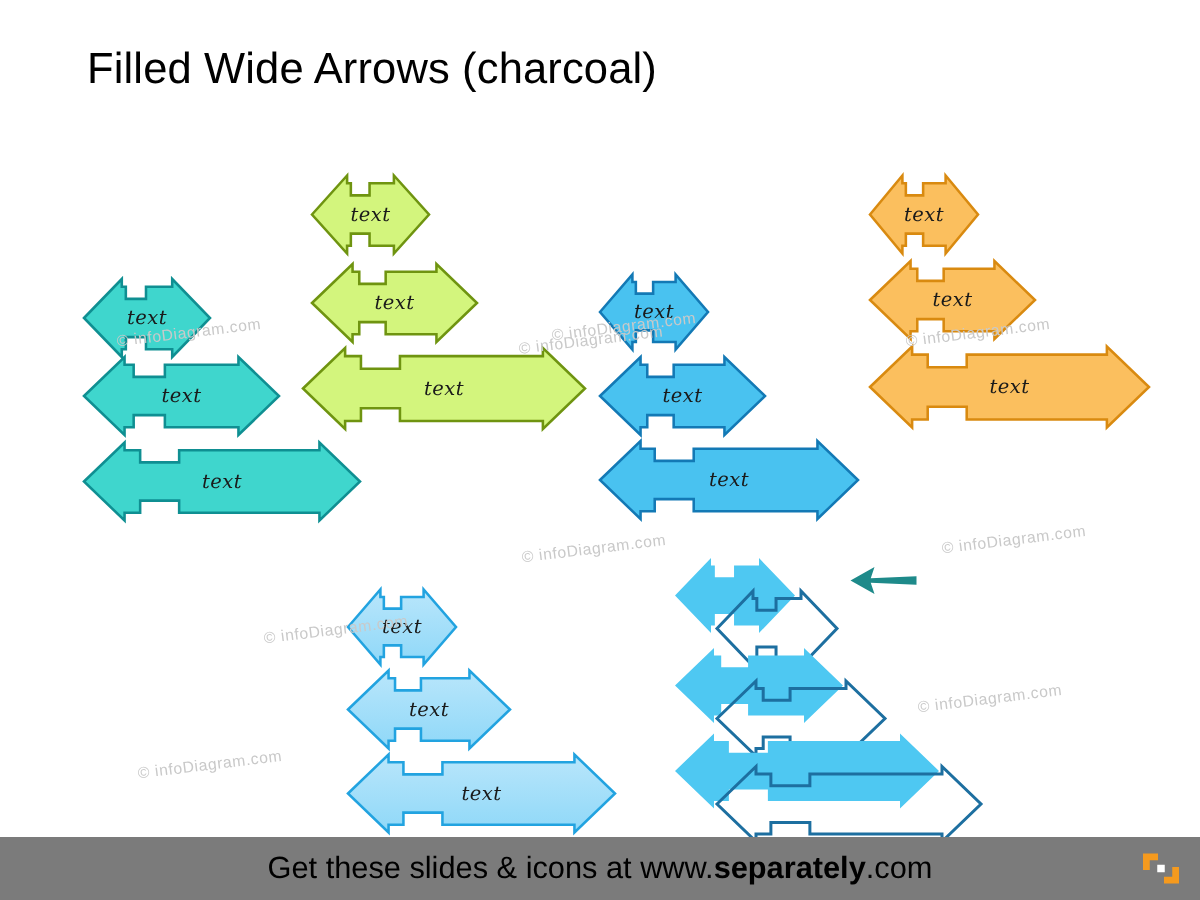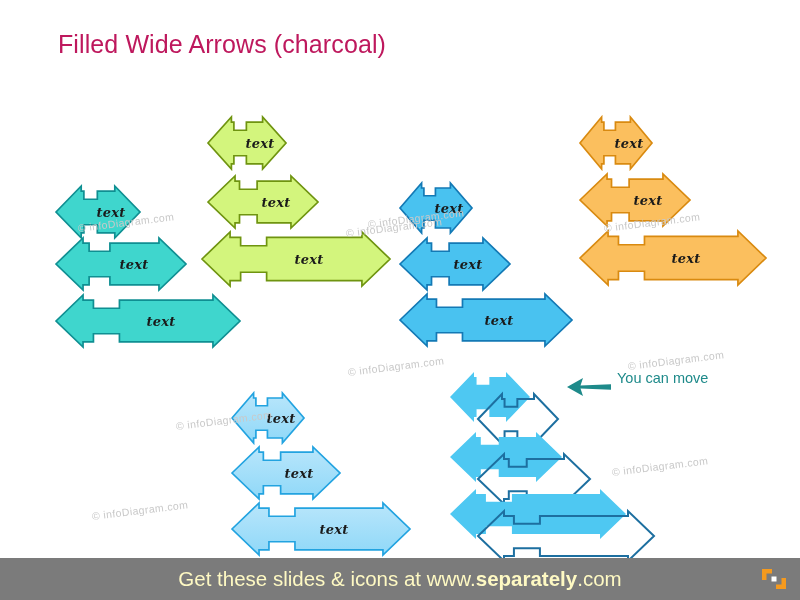--- a/index.html
+++ b/index.html
@@ -22,52 +22,51 @@
     width: 800px;
     height: 600px;
     background: #ffffff;
   }
 
   
   #slide-title {
     position: absolute;
     left: 58px;
     top: 30px;
-    font-size: 25px;
+    font-size: 29px;
     font-weight: 400;
-    color: #be185d;
+    color: #000000;
     letter-spacing: 0.1px;
     white-space: nowrap;
     font-family: "Liberation Sans", sans-serif;
   }
 
   
   .arrow-wrap {
     position: absolute;
   }
   .arrow-wrap svg {
     display: block;
     overflow: visible;
   }
   .arrow-label {
     position: absolute;
-    left: 13px;
+    left: 0;
     top: 0;
     width: 100%;
     height: 100%;
     display: flex;
     align-items: center;
     justify-content: center;
     font-family: "DejaVu Serif", serif;
     font-style: italic;
     font-size: 13px;
     color: #1a1a1a;
     pointer-events: none;
     letter-spacing: 0.3px;
-    font-weight: bold;
   }
 
   
   #annotation-text {
     position: absolute;
     left: 617px;
     top: 368px;
     width: 170px;
     font-size: 14.5px;
     line-height: 1.42;
@@ -104,21 +103,21 @@
   }
   #footer-text {
     position: absolute;
     left: 0;
     top: 0;
     width: 800px;
     height: 42px;
     display: flex;
     align-items: center;
     justify-content: center;
-    color: #fef9c3;
+    color: #000000;
     font-size: 20.5px;
     font-family: "Liberation Sans", sans-serif;
     white-space: nowrap;
   }
   #footer-text b { font-weight: 700; }
   #footer-logo {
     position: absolute;
     right: 13px;
     top: 9px;
   }
@@ -283,21 +282,20 @@
         </svg>
       </div>
     </div>
 
   <div id="annotation-arrow">
     <svg width="48" height="26" viewBox="0 0 48 26">
       <path d="M2 13 L18 4 L15.5 11.5 L46 10.2 L46 15.8 L15.5 14.5 L18 22 Z" fill="#1e8a8a"></path>
     </svg>
   </div>
   <div id="annotation-text">
-    <div>You can move</div>
   </div>
 
   <div id="watermark-layer">
       <div class="watermark" style="left: 78px; top: 222px;">© infoDiagram.com</div>
       <div class="watermark" style="left: 348px; top: 366px;">© infoDiagram.com</div>
       <div class="watermark" style="left: 92px; top: 510px;">© infoDiagram.com</div>
       <div class="watermark" style="left: 346px; top: 227px;">© infoDiagram.com</div>
       <div class="watermark" style="left: 368px; top: 218px;">© infoDiagram.com</div>
       <div class="watermark" style="left: 604px; top: 222px;">© infoDiagram.com</div>
       <div class="watermark" style="left: 628px; top: 360px;">© infoDiagram.com</div>

